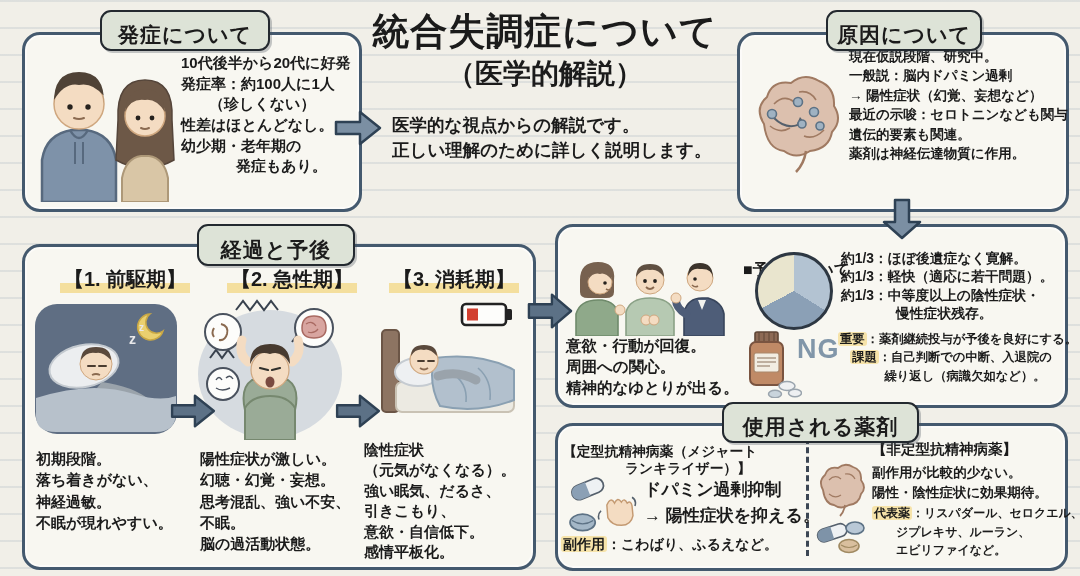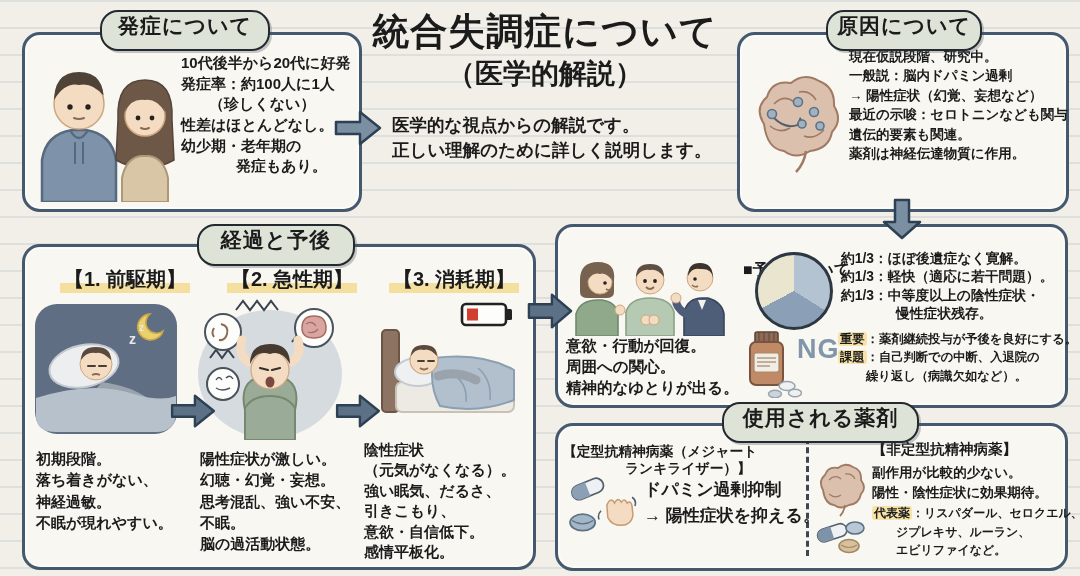--- a/index.html
+++ b/index.html
@@ -11,21 +11,21 @@
       rgba(145,162,178,0.20) 0px, rgba(145,162,178,0.20) 2px,
       transparent 2px, transparent 27px);
     color:#1b1b1b;font-weight:700;
   }
   .box{
     position:absolute;background:#f8f7f1;border:3.5px solid #44596e;
     border-radius:18px;box-shadow:inset 0 0 0 2px rgba(255,255,255,0.55);
   }
   .tab{
     position:absolute;background:#dde3d7;border:2.5px solid #23292f;
-    border-radius:18px;display:flex;align-items:flex-start;justify-content:center;
+    border-radius:11px;display:flex;align-items:flex-end;justify-content:center;
     font-size:21px;font-weight:800;letter-spacing:1px;z-index:5;
     box-shadow:2px 2px 0 rgba(70,80,90,0.30);
   }
   .txt{position:absolute;white-space:nowrap;}
   .txt div{white-space:nowrap;}
   .title-wrap{position:absolute;text-align:center;}
   .main-title{font-size:37px;font-weight:800;letter-spacing:1px;line-height:1.1;}
   .sub-title{font-size:28px;font-weight:800;margin-top:2px;}
   .desc{font-size:17.5px;line-height:1.45;}
   .stage-label{position:absolute;font-size:20px;font-weight:800;text-align:center;}
@@ -266,21 +266,21 @@
     <rect x="13" y="4" width="23" height="11" rx="2" fill="#8d6a55" stroke="#5f4636" stroke-width="1.6"></rect>
     <path d="M17,4 v10 M22,4 v10 M27,4 v10 M32,4 v10" stroke="#5f4636" stroke-width="1"></path>
     <rect x="8" y="14" width="33" height="43" rx="6" fill="#c08a66" stroke="#7a5440" stroke-width="2"></rect>
     <rect x="12" y="25" width="25" height="19" rx="2" fill="#f2ede2" stroke="#a9876a" stroke-width="1.2"></rect>
     <path d="M15,30 h19 M15,34 h19 M15,38 h13" stroke="#8a725c" stroke-width="1.2"></path>
     <ellipse cx="45" cy="58" rx="8" ry="4.5" fill="#eef0f2" stroke="#9aa4ad" stroke-width="1.5"></ellipse>
     <ellipse cx="53" cy="65" rx="6.5" ry="3.8" fill="#eef0f2" stroke="#9aa4ad" stroke-width="1.5"></ellipse>
     <ellipse cx="33" cy="66" rx="6.5" ry="3.8" fill="#c9d4dc" stroke="#9aa4ad" stroke-width="1.5"></ellipse>
   </svg>
   <div class="ng" style="left:797px;top:334px;">NG</div>
-  <div class="txt" style="left:838px;top:330px;width:226px;font-size:12.3px;line-height:1.5;">
+  <div class="txt" style="left:838px;top:330px;width:226px;font-size:12.3px;line-height:1.5;text-align:center;">
     <div><span class="hl">重要</span><span>：薬剤継続投与が予後を良好にする。</span></div>
     <div><span class="hl">課題</span><span>：自己判断での中断、入退院の</span></div>
     <div class="ind28">繰り返し（病識欠如など）。</div>
   </div>
 
   <div class="box" style="left:555px;top:423px;width:507px;height:142px;"></div>
   <div class="tab" style="left:722px;top:402px;width:193px;height:37px;">
     <span>使用される薬剤</span>
   </div>
   <div class="divider" style="left:806px;top:438px;height:118px;"></div>
@@ -295,20 +295,23 @@
       <path d="M12.5,8 L22,8 L22,23 L12.5,23 A7.5,7.5 0 0 1 12.5,8 Z" fill="#8ba0b5"></path>
     </g>
     <path d="M42,32 q4,-9 8,-2 q3,-7 7,-1 q3,-5 6,1 q4,-3 5,3 l1,10 q-2,10 -12,10 q-10,0 -14,-8 Z" fill="#f4dcc2" stroke="#c49a72" stroke-width="1.5"></path>
     <path d="M68,24 q5,3 3,9 M36,38 q-4,4 -2,9" fill="none" stroke="#55606c" stroke-width="1.6"></path>
     <ellipse cx="17" cy="50" rx="13" ry="8.5" fill="#a4b7c7" stroke="#5d7285" stroke-width="1.8"></ellipse>
     <path d="M6,48 Q17,55 28,48" fill="none" stroke="#5d7285" stroke-width="1.4"></path>
   </svg>
   <div class="txt" style="left:644px;top:477px;font-size:17px;line-height:1.5;">
     <div>ドパミン過剰抑制</div>
     <div>→ 陽性症状を抑える。</div>
+  </div>
+  <div class="txt" style="left:561px;top:536px;font-size:14px;">
+    <span class="hl">副作用</span><span>：こわばり、ふるえなど。</span>
   </div>
 
   <div class="txt" style="left:872px;top:440px;font-size:14.5px;">
     <div>【非定型抗精神病薬】</div>
   </div>
   <svg class="arrow" style="left:815px;top:462px;z-index:2;" width="56" height="96" viewBox="0 0 56 96">
     <path d="M8,28 Q3,19 10,13 Q13,4 23,6 Q30,0 38,5 Q47,8 46,18 Q52,26 46,32 Q44,42 34,43 Q26,48 19,43 Q10,42 8,28 Z" fill="#dcc0ae" stroke="#a07a62" stroke-width="1.8"></path>
     <path d="M14,18 Q20,12 26,17 M30,12 Q37,11 40,17 M14,32 Q20,37 26,33" fill="none" stroke="#a07a62" stroke-width="1.2"></path>
     <path d="M30,43 Q29,50 25,54" fill="none" stroke="#a07a62" stroke-width="1.8"></path>
     <g transform="rotate(-18 18 70)">

